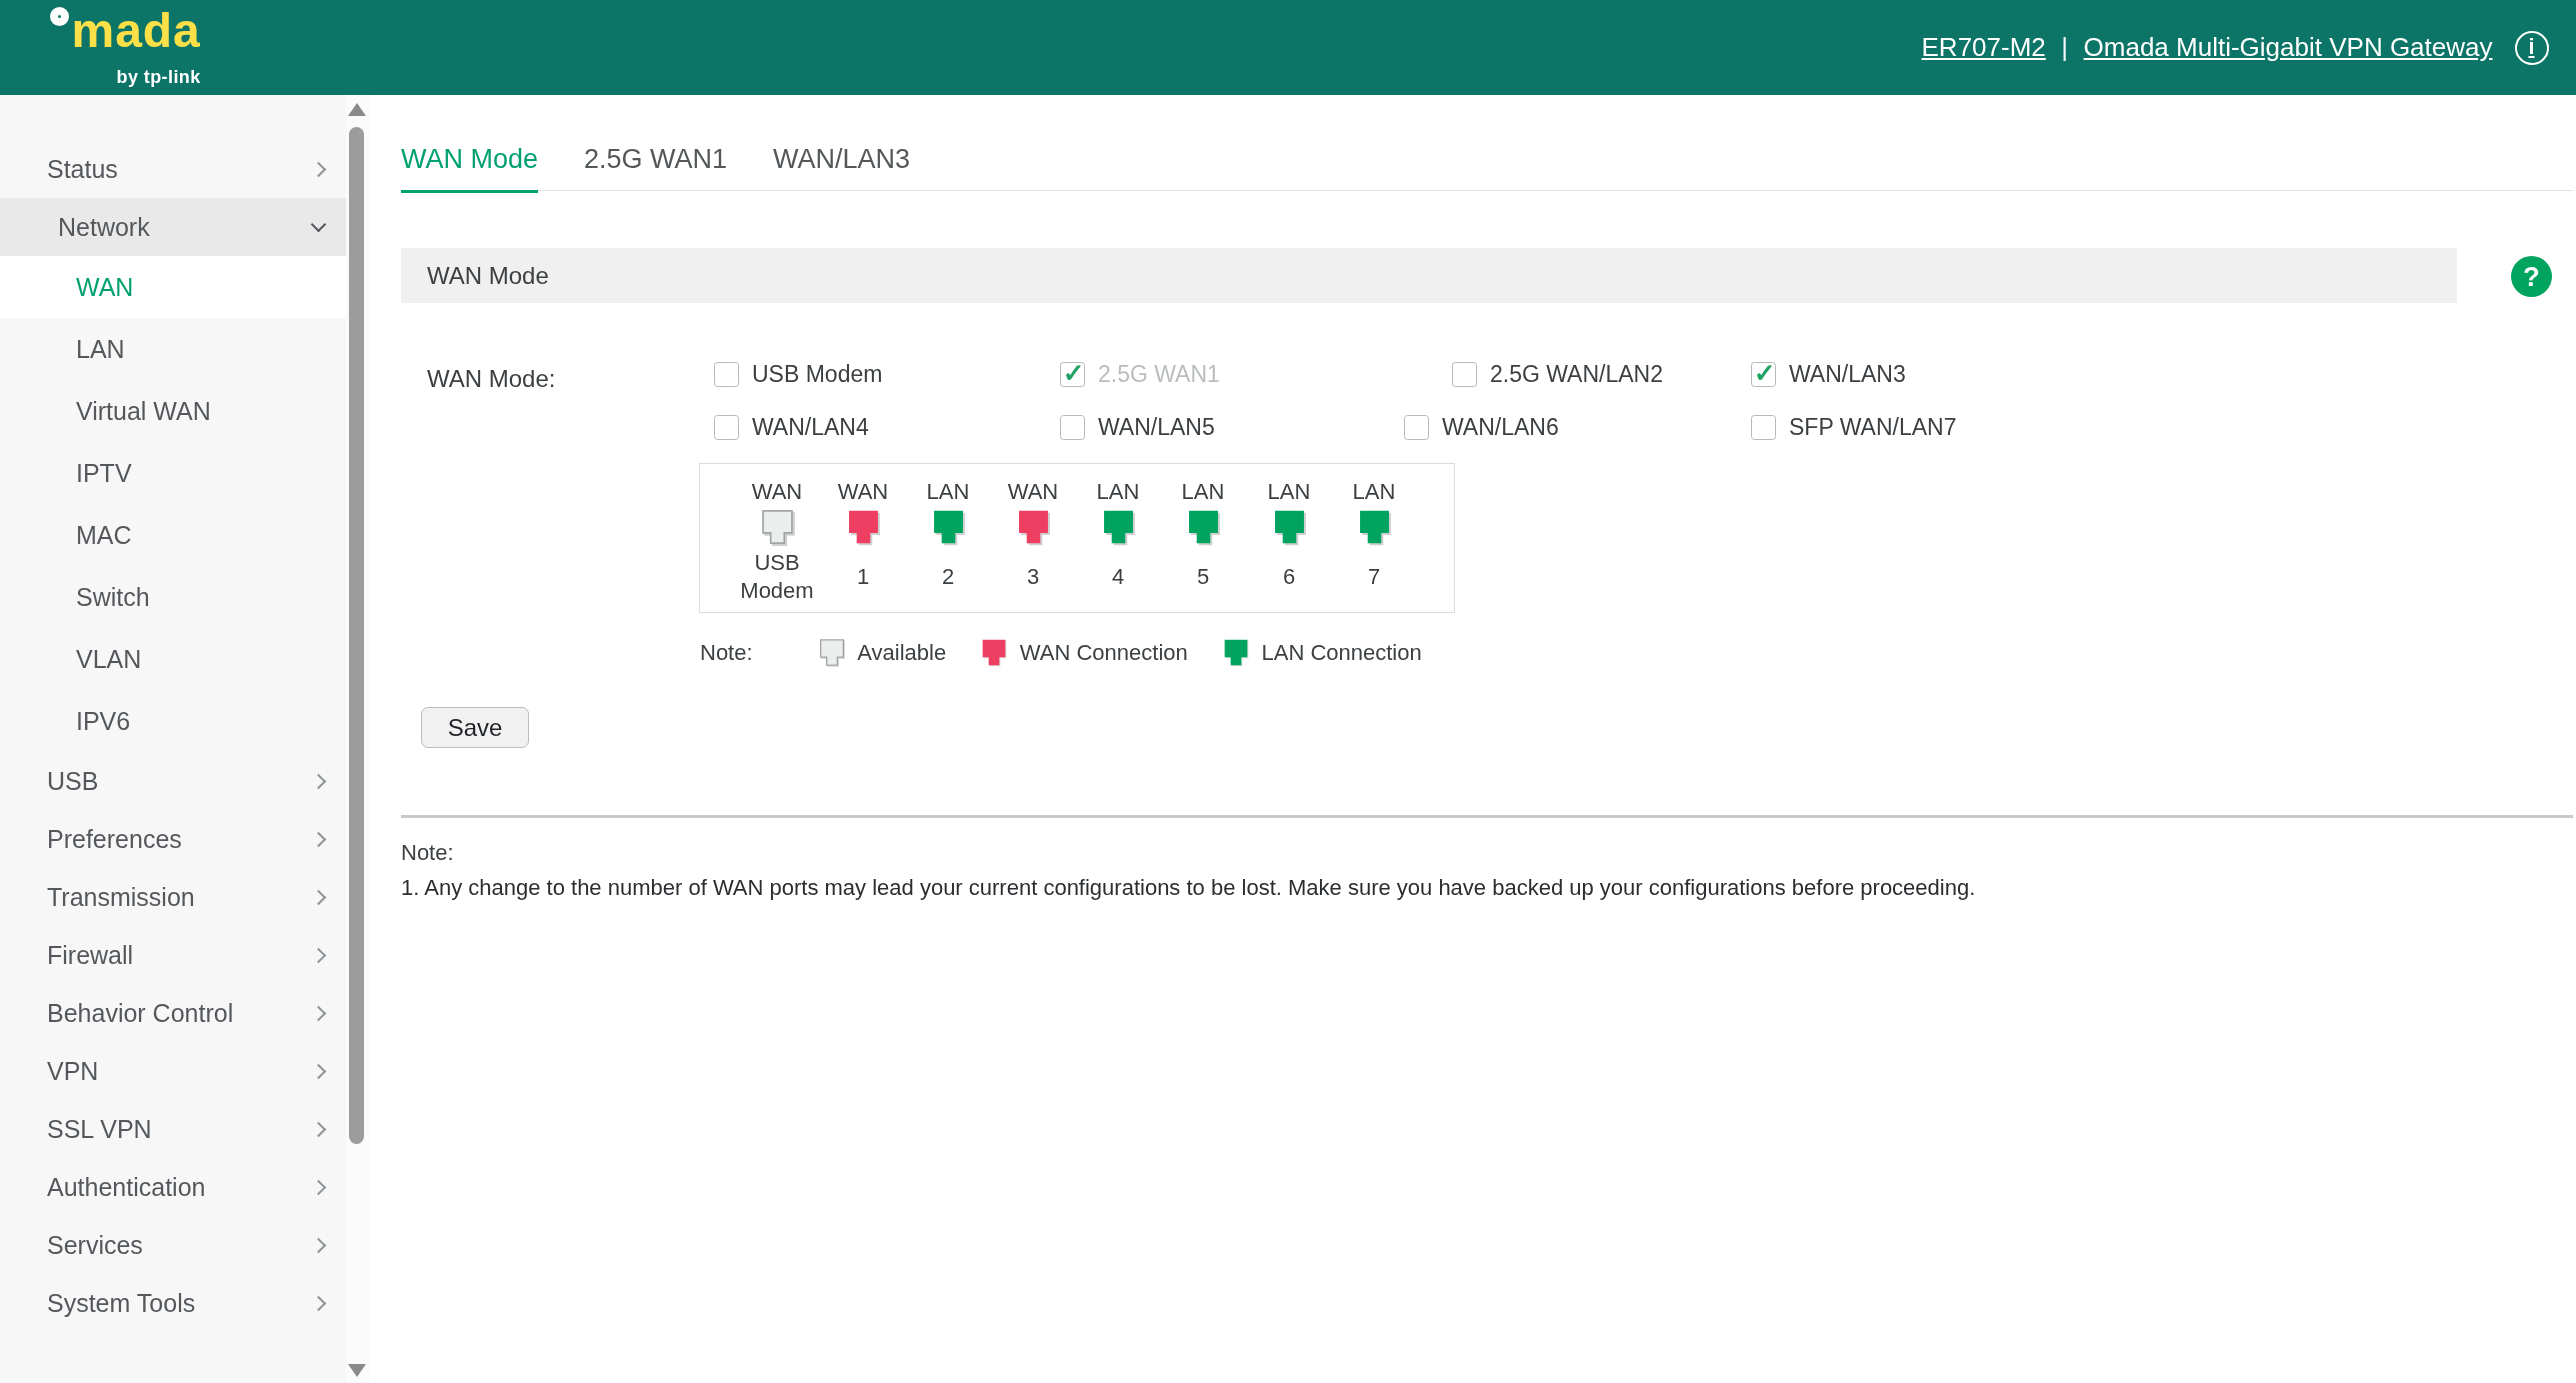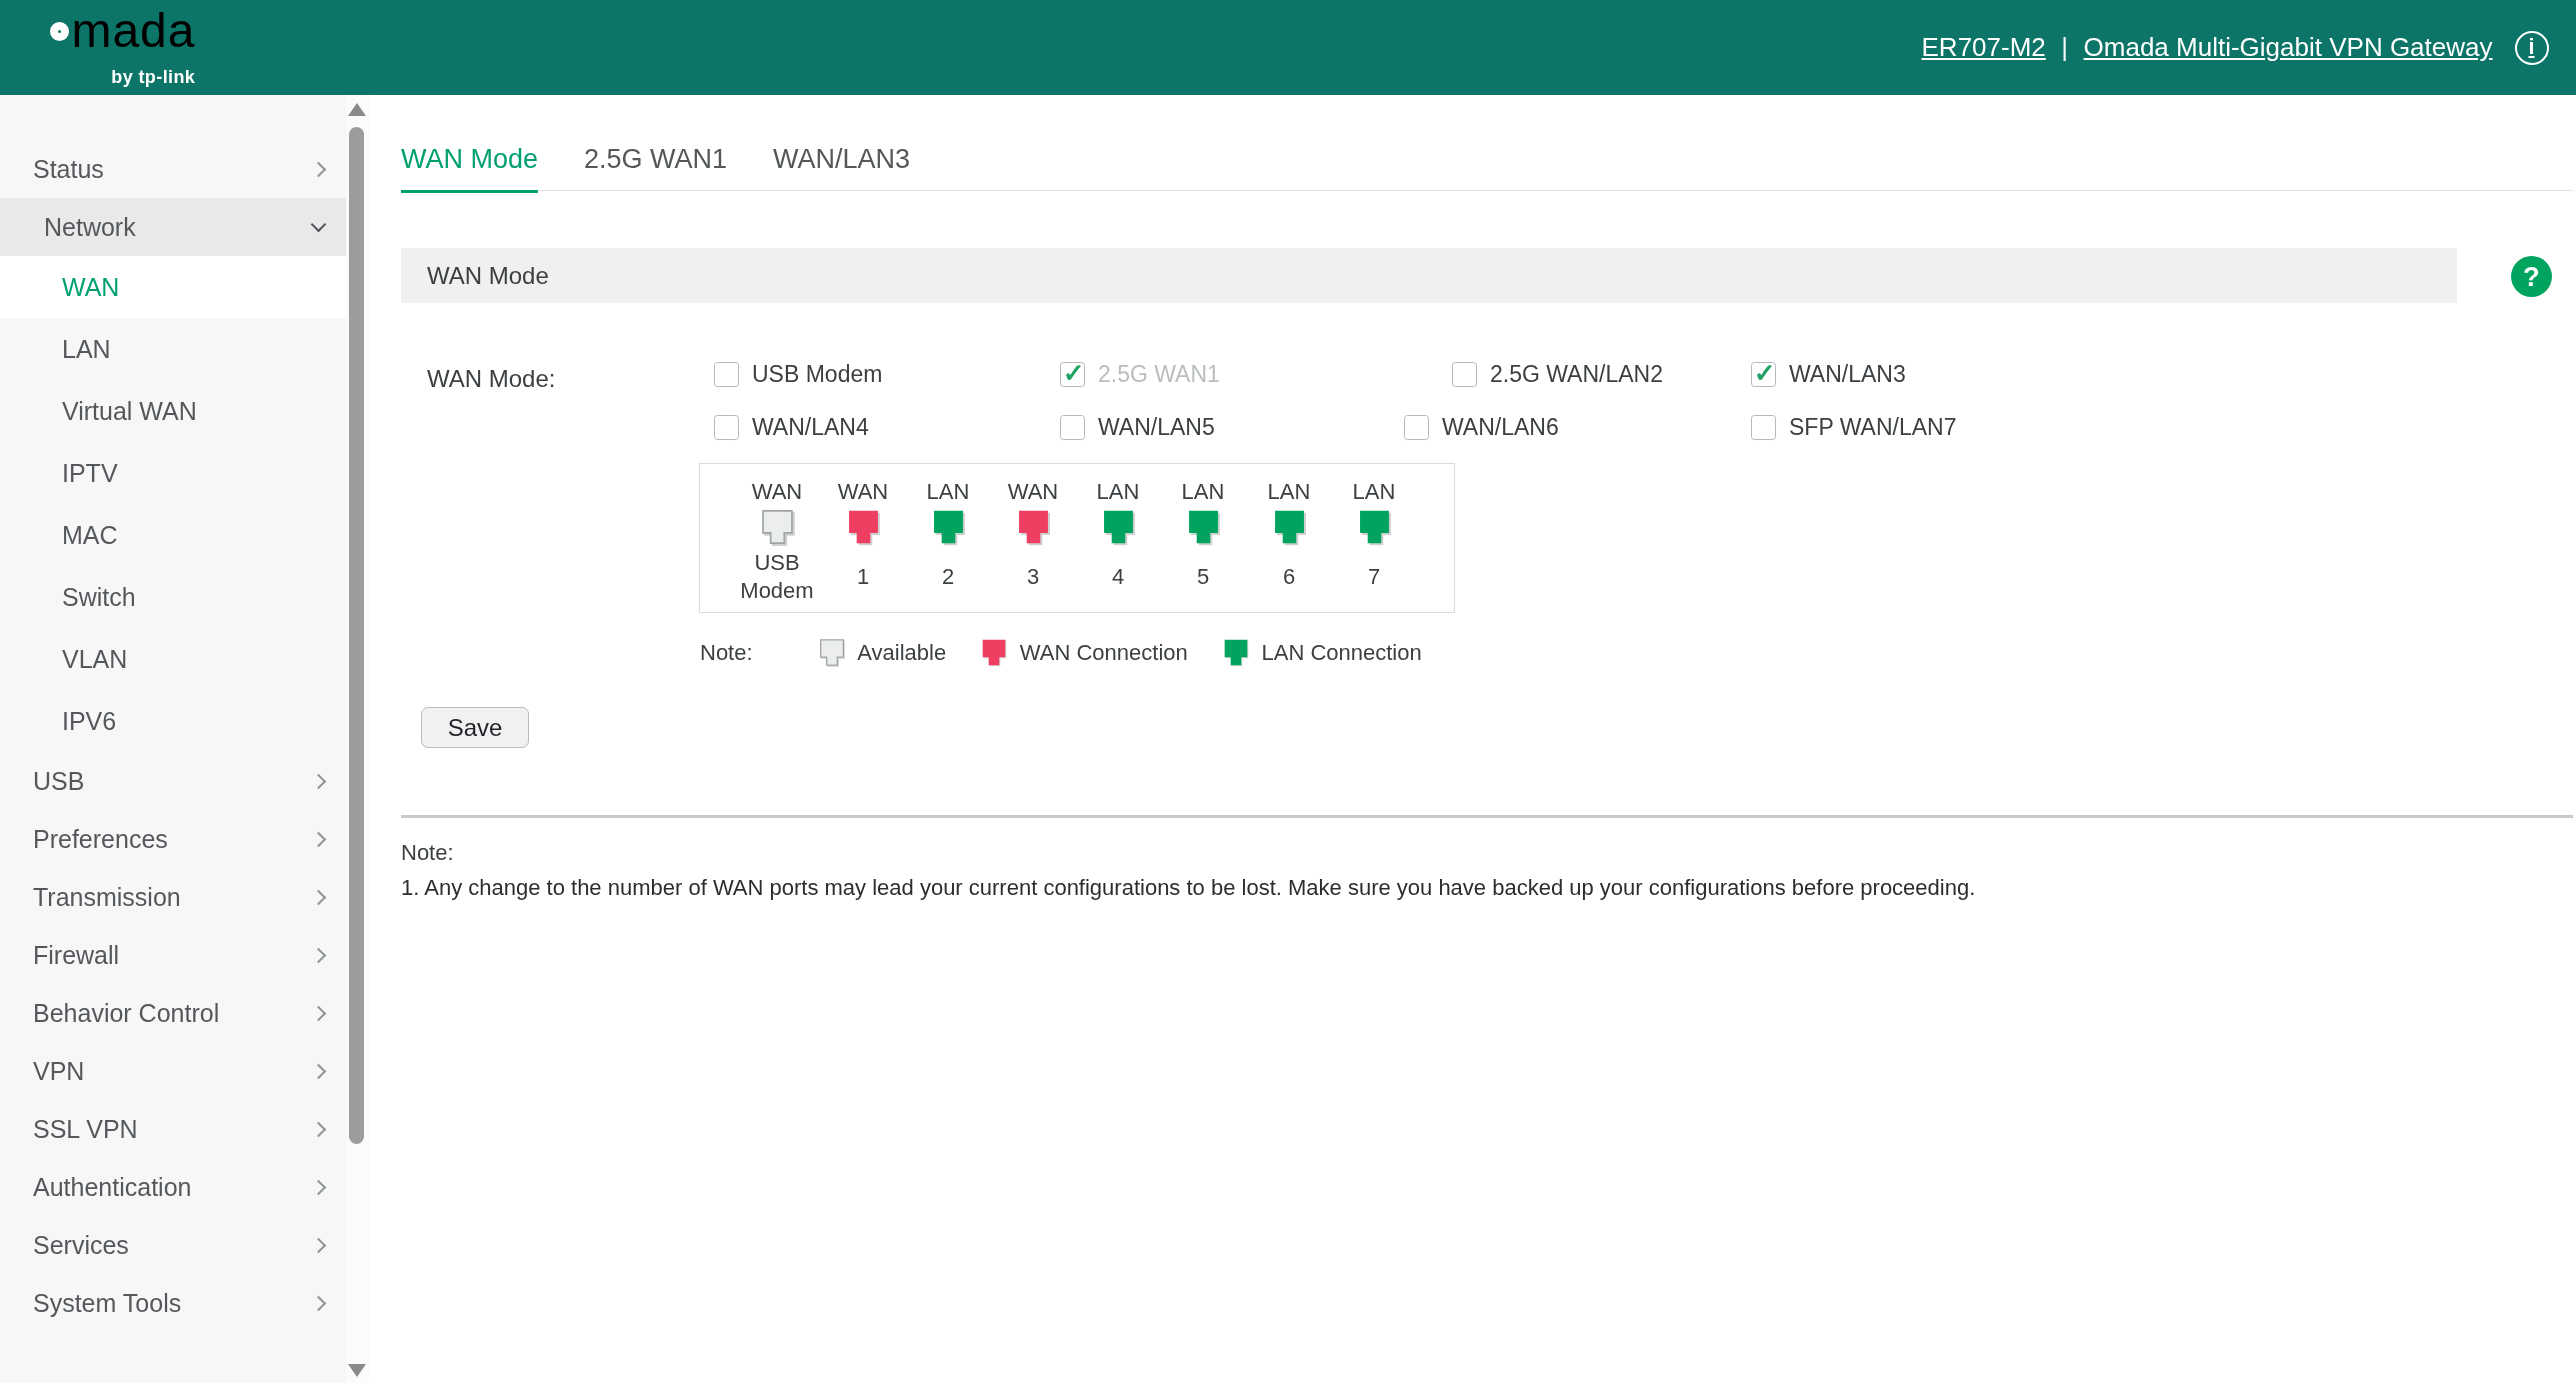--- a/index.html
+++ b/index.html
@@ -2,35 +2,35 @@
 <html style="font-size:13.7px"><head>
 <meta charset="utf-8">
 <style>
   * { margin:0; padding:0; box-sizing:border-box; }
   html,body { width:2576px; height:1383px; font-family:"Liberation Sans", sans-serif; background:#fff; overflow:hidden; }
   .stage { position:relative; width:2576px; height:1383px; }
 
   
   .header { position:absolute; left:0; top:0; width:2576px; height:95px; background:#0c7568; display:flex; align-items:center; }
   .logo { margin-left:50px; display:flex; flex-direction:column; }
-  .brand-row { display:flex; align-items:center; color:#000000; font-size:48px; font-weight:normal; letter-spacing:0.9px; line-height:48px; }
+  .brand-row { display:flex; color:#fde047; font-size:48px; font-weight:bold; letter-spacing:0.9px; line-height:48px; }
   .o-ring { width:19px; height:19px; border:8.6px solid #fff; border-radius:50%; margin-right:2.6px; display:inline-block; }
   .logo-sub { color:#fff; font-size:18px; font-weight:bold; text-align:right; margin-top:12px; letter-spacing:0.4px; }
   .header-right { margin-left:auto; margin-right:27.5px; display:flex; align-items:center; color:#fff; font-size:26px; font-weight:500;text-decoration:underline; }
   .hdr-sep { margin:0 15.5px; font-weight:400; opacity:0.95; }
   .info-icon { width:34px; height:34px; border:2.6px solid #fff; border-radius:50%; margin-left:22px; display:flex; align-items:center; justify-content:center; font-size:21.5px; font-weight:bold; font-style:normal; }
 
   
   .sidebar { position:absolute; left:0; top:95px; width:369px; bottom:0; background:#f7f7f7; }
   .menu { position:absolute; left:0; top:0; width:346px; padding-top:45px; }
   .side-item { height:58px; display:flex; align-items:center; padding:0 22px 0 33px; font-size:25px; color:#54585c; cursor:pointer; }
   .side-item.lvl2 { height:62px; padding-left:62px; }
   .side-item.expanded { background:#e9e9e9;padding-left:44px; }
   .side-item.active { background:#fff; color:#00a070; }
-  .side-label { flex:1; }
+  .side-label { flex:1;margin-left:14px; }
   .chev { width:11px; height:11px; border-right:2.6px solid #8f9598; border-bottom:2.6px solid #8f9598; display:inline-block; }
   .chev-right { transform:rotate(-45deg); }
   .chev-down { transform:rotate(45deg); margin-top:-5.2px; border-color:#54585c; }
 
   .scrollbar { position:absolute; right:0; top:0; width:23px; bottom:0; background:#fbfbfb; }
   .scroll-up { position:absolute; top:7.7px; left:1.7px; width:0; height:0; border-left:9.4px solid transparent; border-right:9.4px solid transparent; border-bottom:13px solid #8a8a8a; }
   .scroll-thumb { position:absolute; top:32px; left:3.4px; width:14.6px; height:1017px; background:#9c9c9c; border-radius:7.7px; }
   .scroll-down { position:absolute; bottom:6px; left:1.7px; width:0; height:0; border-left:9.4px solid transparent; border-right:9.4px solid transparent; border-top:13px solid #8a8a8a; }
 
   

